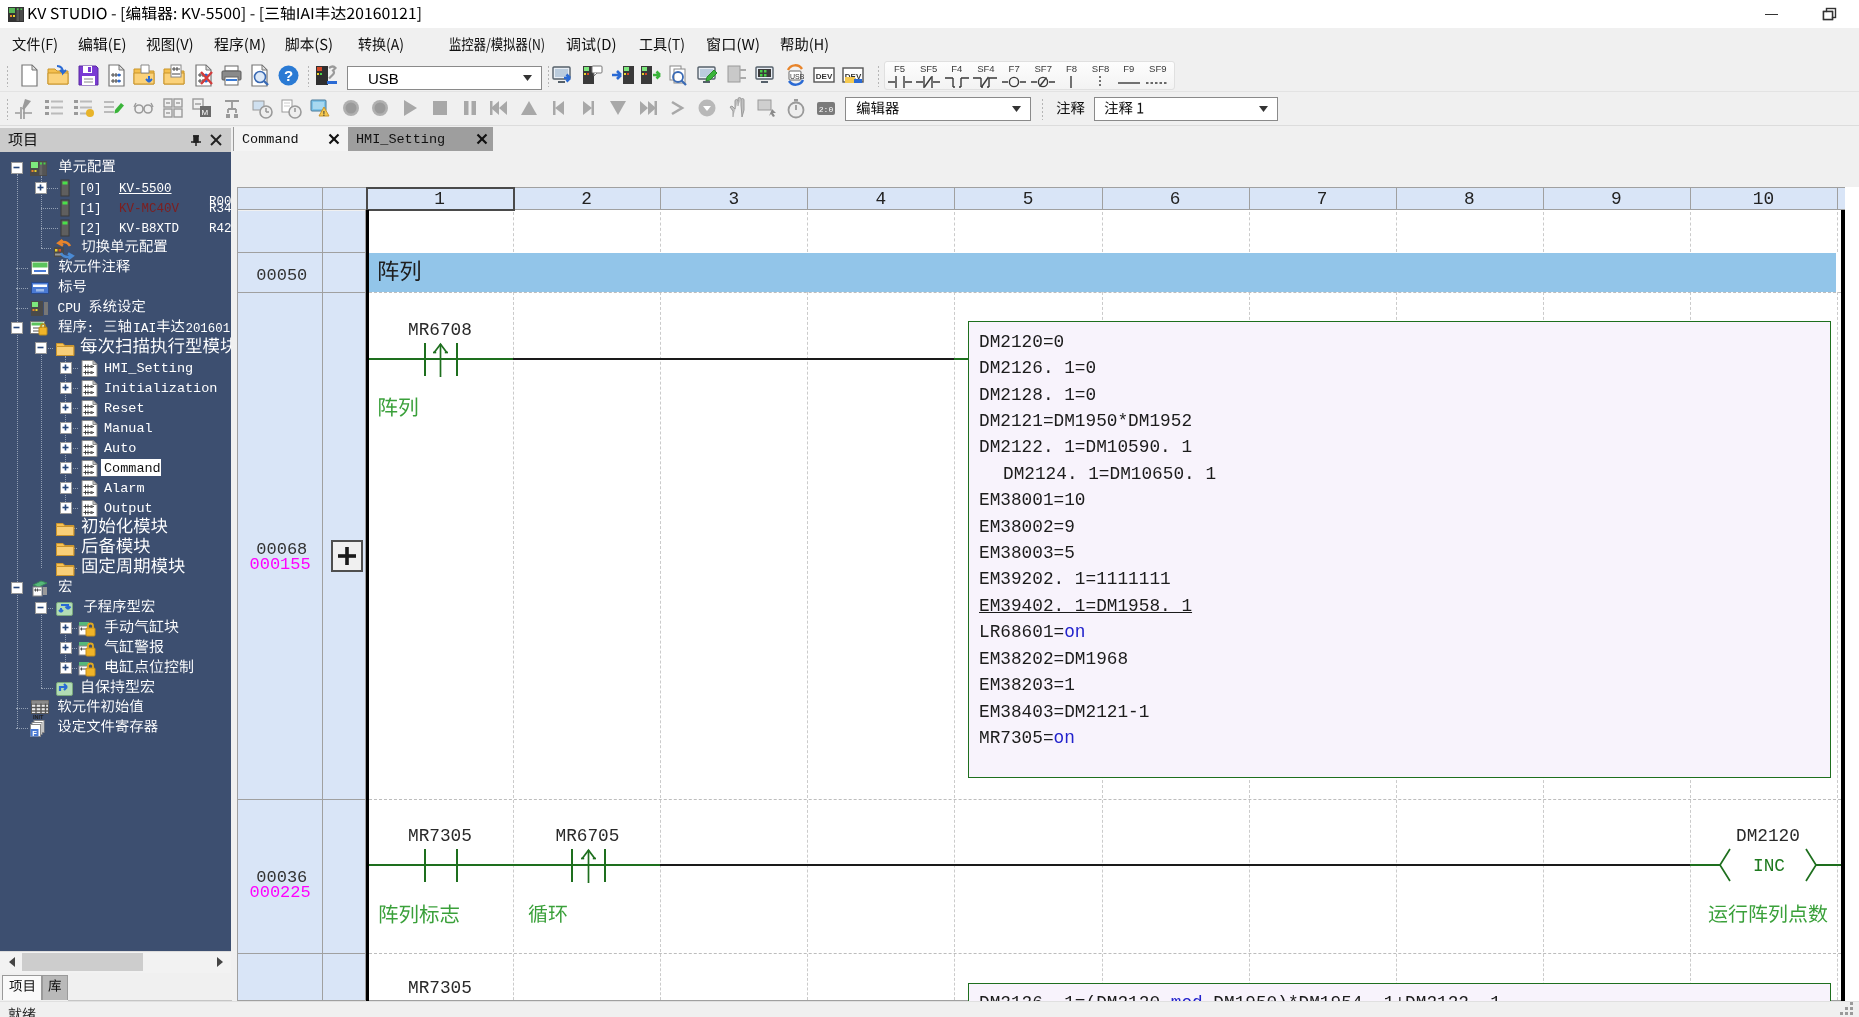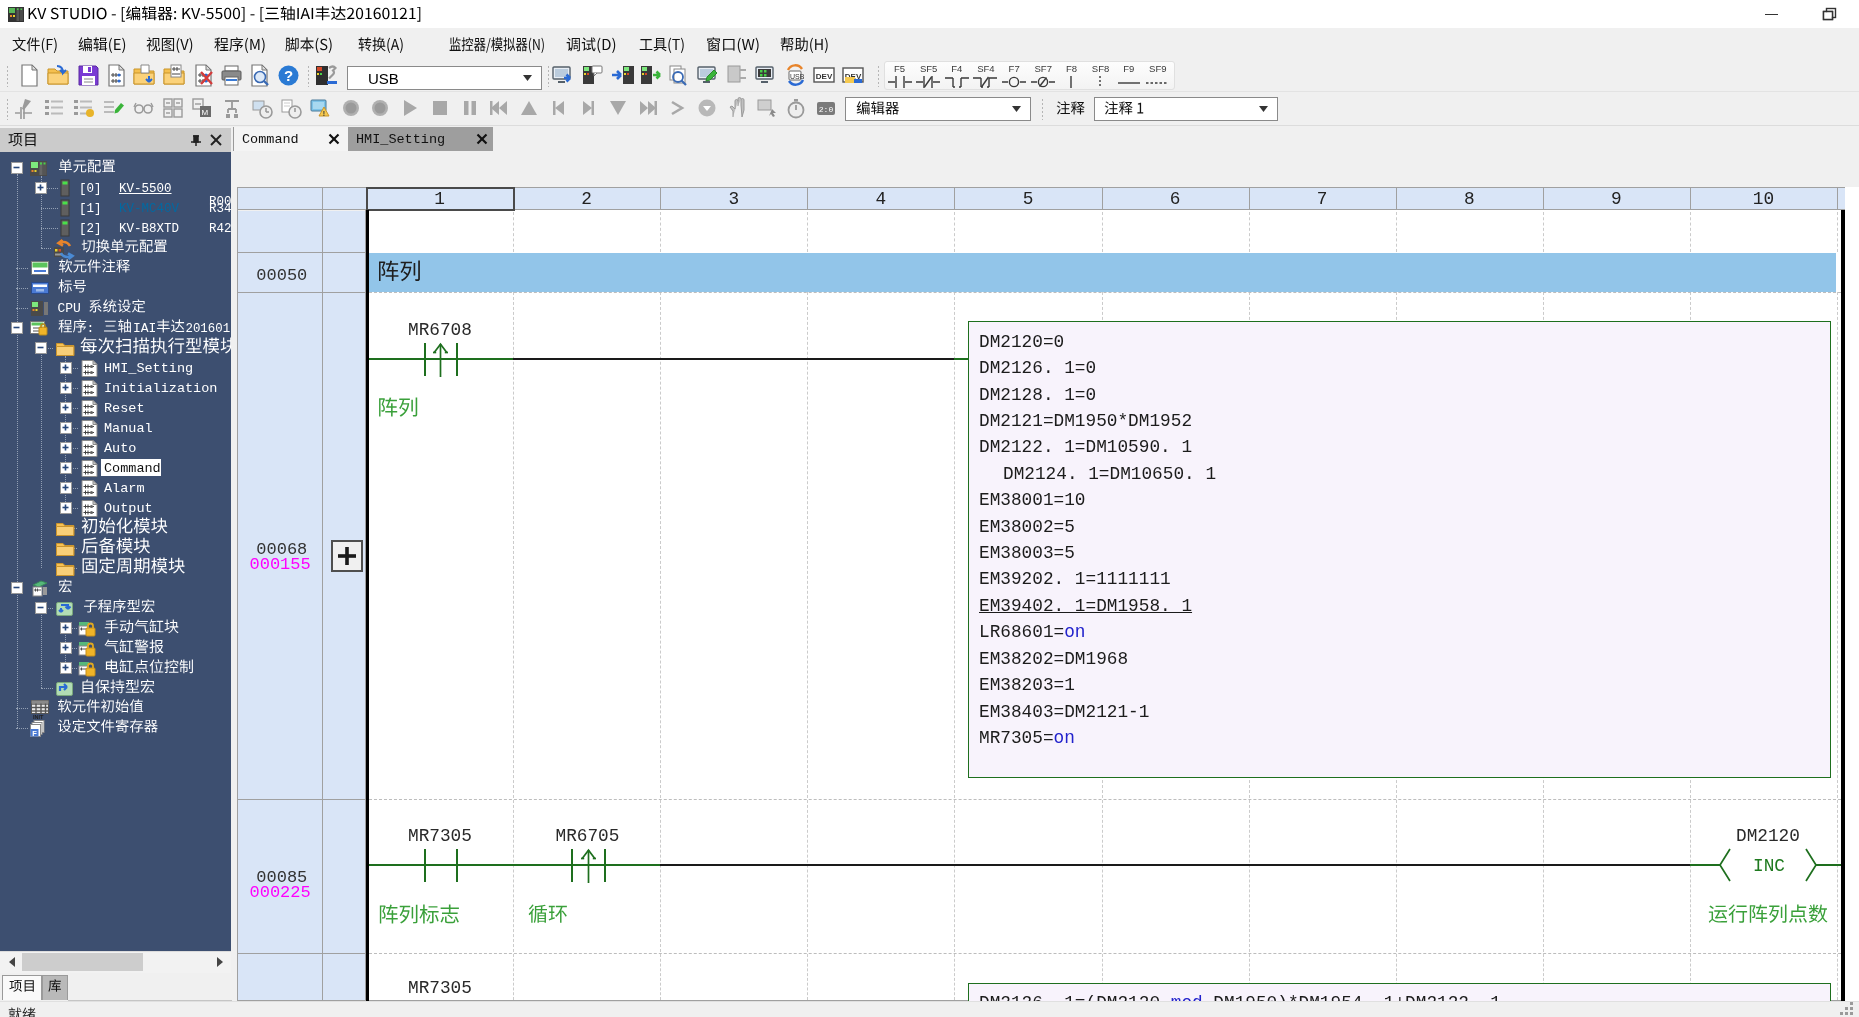--- a/index.html
+++ b/index.html
@@ -814,21 +814,21 @@
       <rect x="1.5" y="1.5" width="5" height="3" fill="#49e049"></rect>
     </svg>
 <div class="" style="position:absolute;left:79px;top:181.7px;font:12.5px 'Liberation Mono',monospace;color:#fff;white-space:pre;line-height:14.8px;">[0]</div>
 <div class="" style="position:absolute;left:119px;top:181.7px;font:12.5px 'Liberation Mono',monospace;color:#fff;white-space:pre;line-height:14.8px;text-decoration:underline;">KV-5500</div>
 <div class="" style="position:absolute;left:209px;top:181.7px;font:12.5px 'Liberation Mono',monospace;color:#fff;white-space:pre;line-height:14.8px;margin-top:13px;">R00</div>
 <svg class="t" style="left:61px;top:199.5px" width="18" height="20">
       <rect x="0" y="0" width="8" height="16" fill="#5f5f5f" stroke="#3a3a3a"></rect>
       <rect x="1.5" y="1.5" width="5" height="3" fill="#49e049"></rect>
     </svg>
 <div class="" style="position:absolute;left:79px;top:201.7px;font:12.5px 'Liberation Mono',monospace;color:#fff;white-space:pre;line-height:14.8px;">[1]</div>
-<div class="" style="position:absolute;left:119px;top:201.7px;font:12.5px 'Liberation Mono',monospace;color:#0369a1;white-space:pre;line-height:14.8px;">KV-MC40V</div>
+<div class="" style="position:absolute;left:119px;top:201.7px;font:12.5px 'Liberation Mono',monospace;color:#7f1d1d;white-space:pre;line-height:14.8px;">KV-MC40V</div>
 <div class="" style="position:absolute;left:209px;top:201.7px;font:12.5px 'Liberation Mono',monospace;color:#fff;white-space:pre;line-height:14.8px;">R34</div>
 <svg class="t" style="left:61px;top:219.5px" width="18" height="20">
       <rect x="0" y="0" width="8" height="16" fill="#5f5f5f" stroke="#3a3a3a"></rect>
       <rect x="1.5" y="1.5" width="5" height="3" fill="#49e049"></rect>
     </svg>
 <div class="" style="position:absolute;left:79px;top:221.7px;font:12.5px 'Liberation Mono',monospace;color:#fff;white-space:pre;line-height:14.8px;">[2]</div>
 <div class="" style="position:absolute;left:119px;top:221.7px;font:12.5px 'Liberation Mono',monospace;color:#fff;white-space:pre;line-height:14.8px;">KV-B8XTD</div>
 <div class="" style="position:absolute;left:209px;top:221.7px;font:12.5px 'Liberation Mono',monospace;color:#fff;white-space:pre;line-height:14.8px;">R42</div>
 <svg class="t" style="left:54px;top:239.5px" width="18" height="20">
       <rect x="0" y="7" width="10" height="10" fill="#4a4a4a"></rect>
@@ -1496,30 +1496,30 @@
       </g>
     </svg>
 <div style="position:absolute;left:968px;top:321px;width:863px;height:456.5px;background:#f8f3fc;border:1.6px solid #1e6f1e;"></div>
 <div class="" style="position:absolute;left:979px;top:331.7px;font:17.75px 'Liberation Mono',monospace;color:#1c1c1c;white-space:pre;line-height:20.9px;">DM2120=0</div>
 <div class="" style="position:absolute;left:979px;top:358.12px;font:17.75px 'Liberation Mono',monospace;color:#1c1c1c;white-space:pre;line-height:20.9px;">DM2126. 1=0</div>
 <div class="" style="position:absolute;left:979px;top:384.53999999999996px;font:17.75px 'Liberation Mono',monospace;color:#1c1c1c;white-space:pre;line-height:20.9px;">DM2128. 1=0</div>
 <div class="" style="position:absolute;left:979px;top:410.96px;font:17.75px 'Liberation Mono',monospace;color:#1c1c1c;white-space:pre;line-height:20.9px;">DM2121=DM1950*DM1952</div>
 <div class="" style="position:absolute;left:979px;top:437.38px;font:17.75px 'Liberation Mono',monospace;color:#1c1c1c;white-space:pre;line-height:20.9px;">DM2122. 1=DM10590. 1</div>
 <div class="" style="position:absolute;left:979px;top:463.8px;font:17.75px 'Liberation Mono',monospace;color:#1c1c1c;white-space:pre;line-height:20.9px;margin-left:24px;">DM2124. 1=DM10650. 1</div>
 <div class="" style="position:absolute;left:979px;top:490.22px;font:17.75px 'Liberation Mono',monospace;color:#1c1c1c;white-space:pre;line-height:20.9px;">EM38001=10</div>
-<div class="" style="position:absolute;left:979px;top:516.64px;font:17.75px 'Liberation Mono',monospace;color:#1c1c1c;white-space:pre;line-height:20.9px;">EM38002=5</div>
+<div class="" style="position:absolute;left:979px;top:516.64px;font:17.75px 'Liberation Mono',monospace;color:#1c1c1c;white-space:pre;line-height:20.9px;">EM38002=9</div>
 <div class="" style="position:absolute;left:979px;top:543.06px;font:17.75px 'Liberation Mono',monospace;color:#1c1c1c;white-space:pre;line-height:20.9px;">EM38003=5</div>
 <div class="" style="position:absolute;left:979px;top:569.48px;font:17.75px 'Liberation Mono',monospace;color:#1c1c1c;white-space:pre;line-height:20.9px;">EM39202. 1=1111111</div>
 <div class="" style="position:absolute;left:979px;top:595.9000000000001px;font:17.75px 'Liberation Mono',monospace;color:#1c1c1c;white-space:pre;line-height:20.9px;text-decoration:underline;">EM39402. 1=DM1958. 1</div>
 <div class="" style="position:absolute;left:979px;top:622.3199999999999px;font:17.75px 'Liberation Mono',monospace;color:#1c1c1c;white-space:pre;line-height:20.9px;">LR68601=<span style="color:#2222cc">on</span></div>
 <div class="" style="position:absolute;left:979px;top:648.74px;font:17.75px 'Liberation Mono',monospace;color:#1c1c1c;white-space:pre;line-height:20.9px;">EM38202=DM1968</div>
 <div class="" style="position:absolute;left:979px;top:675.1600000000001px;font:17.75px 'Liberation Mono',monospace;color:#1c1c1c;white-space:pre;line-height:20.9px;">EM38203=1</div>
 <div class="" style="position:absolute;left:979px;top:701.5799999999999px;font:17.75px 'Liberation Mono',monospace;color:#1c1c1c;white-space:pre;line-height:20.9px;">EM38403=DM2121-1</div>
 <div class="" style="position:absolute;left:979px;top:728.0px;font:17.75px 'Liberation Mono',monospace;color:#1c1c1c;white-space:pre;line-height:20.9px;">MR7305=<span style="color:#2222cc">on</span></div>
-<div class="" style="position:absolute;left:256.3px;top:868px;font:17px 'Liberation Mono',monospace;color:#333;white-space:pre;line-height:20.1px;">00085</div>
+<div class="" style="position:absolute;left:256.3px;top:868px;font:17px 'Liberation Mono',monospace;color:#333;white-space:pre;line-height:20.1px;">00036</div>
 <div class="" style="position:absolute;left:249.5px;top:883.3px;font:17px 'Liberation Mono',monospace;color:#ff00ff;white-space:pre;line-height:20.1px;">000225</div>
 <div style="position:absolute;left:368.5px;top:864px;width:291.5px;height:2px;background:#1e6f1e;"></div>
 <div style="position:absolute;left:660px;top:864px;width:1030px;height:2px;background:#1a1a1a;"></div>
 <div style="position:absolute;left:1690px;top:864px;width:31px;height:2px;background:#1e6f1e;"></div>
 <div style="position:absolute;left:1816px;top:864px;width:25px;height:2px;background:#1e6f1e;"></div>
 <div style="position:absolute;left:423.5px;top:848.5px;width:2.2px;height:33.0px;background:#1e6f1e;"></div>
 <div style="position:absolute;left:456px;top:848.5px;width:2.2px;height:33.0px;background:#1e6f1e;"></div>
 <div style="position:absolute;left:571px;top:848.5px;width:2.2px;height:33.0px;background:#1e6f1e;"></div>
 <div style="position:absolute;left:604px;top:848.5px;width:2.2px;height:33.0px;background:#1e6f1e;"></div>
 <svg class="t" style="left:580.0px;top:848.5px" width="17" height="34.5" fill="none" stroke="#1e6f1e" stroke-width="1.7">

